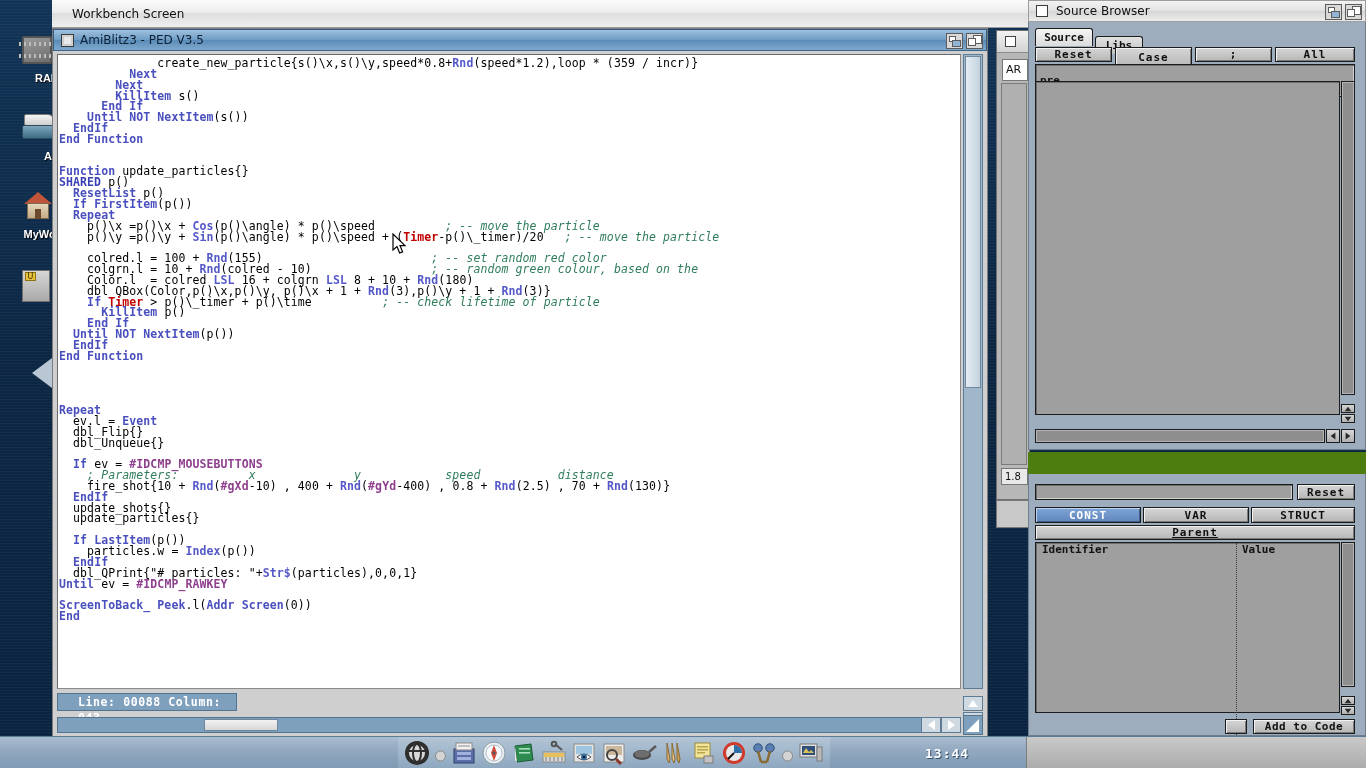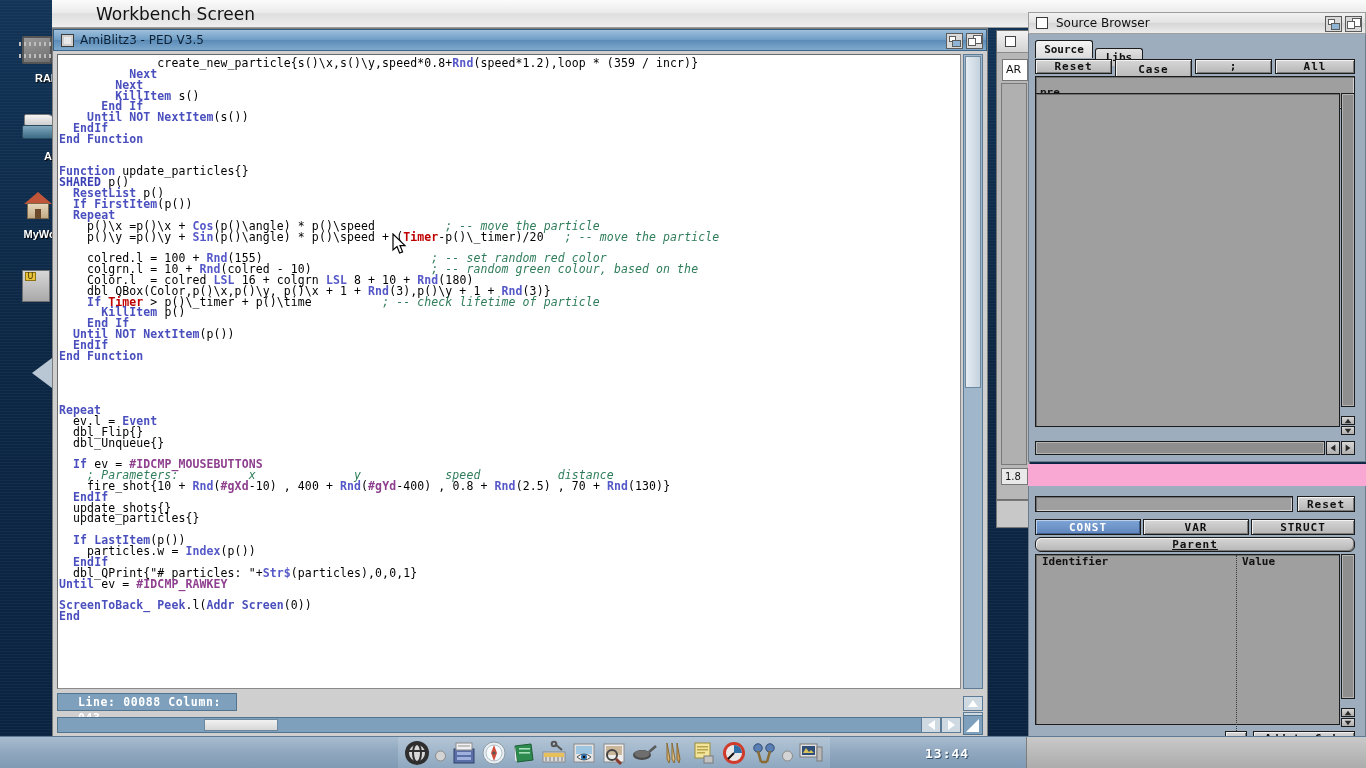--- a/index.html
+++ b/index.html
@@ -145,21 +145,21 @@
       background:#fff; border:1px solid #777; font-family:"DejaVu Sans", sans-serif;
       font-size:11px; line-height:20px; padding-left:3px; color:#111; overflow:hidden;}
   #sliver .sv-body { position:absolute; left:4px; top:52px; width:26px; bottom:34px;
       background:#b0b0b0; border:1px solid #7a7a7a;}
   #sliver .sv-num { position:absolute; left:4px; bottom:14px; width:27px; height:17px;
       background:#e9e9e9; border:1px solid #777; font-family:"DejaVu Sans", sans-serif;
       font-size:10px; line-height:15px; padding-left:3px; overflow:hidden; color:#111;}
   #sliver2 { left:996px; top:500px; width:34px; height:28px; background:#c8c8c8; border:1px solid #777;}
 
   
-  .rpane { position:absolute; background:#f9a8d4;margin-top:12px; }
+  .rpane { position:absolute; background:#4d7c0f; }
   .rp-head { height:22px; background:linear-gradient(180deg,#f2f2f2 0%,#e2e2e2 50%,#d6d6d6 52%,#ececec 100%);
      border:1px solid #9e9e9e; display:flex; align-items:center; position:relative;}
   .rp-head .bx { width:12px; height:12px; background:#fff; border:1px solid #3b3b3b; margin:0 8px 0 7px;}
   .rp-head .ttl { font-size:12px; color:#111; }
   .rp-body { position:absolute; left:0; right:0; top:22px; bottom:0;
      background:#9eadbd; border:1px solid #6e7d8d; border-top:none; }
 
   .amibtn {
     background:linear-gradient(180deg,#d6d6d6,#b6b6b6);
     border:1px solid #1c1c1c;
@@ -210,21 +210,21 @@
      text-shadow:1px 1px 0 #35506b; letter-spacing:1px;}
   #tb-right { position:absolute; right:0; top:0; width:340px; height:32px;
      background:linear-gradient(180deg,#c9c9c9,#ababab); border-left:1px solid #7d7d7d;}
 
   
   #cursor { position:absolute; left:392px; top:233px; width:16px; height:22px; pointer-events:none; }
 
   .ttl-screen { position:absolute; left:52px; top:0; width:1314px; height:28px;
      background:linear-gradient(180deg,#fbfbfb 0%,#ececec 45%,#dedede 52%,#efefef 100%);
      border-bottom:1px solid #9b9b9b; display:flex; align-items:center; }
-  .ttl-screen .t { font-size:17px; color:#111; margin-left:44px; }
+  .ttl-screen .t { font-size:12px; color:#111; margin-left:20px; }
 </style>
 </head>
 <body>
 
 <div id="root">
 
   <div class="desktop"></div>
 
   <div class="ttl-screen">
     <span class="t">Workbench Screen</span>
@@ -386,21 +386,21 @@
 
   <div class="rpane" id="defWin" style="left:1028px;top:452px;width:338px;height:284px;">
     <div class="rp-body">
       <div class="amifield" style="position:absolute;left:6px;top:10px;width:258px;height:16px;"></div>
       <div class="amibtn" style="position:absolute;left:268px;top:10px;width:58px;height:16px;">Reset</div>
 
       <div class="amibtn sel" style="position:absolute;left:6px;top:33px;width:106px;height:16px;">CONST</div>
       <div class="amibtn" style="position:absolute;left:114px;top:33px;width:106px;height:16px;">VAR</div>
       <div class="amibtn" style="position:absolute;left:222px;top:33px;width:104px;height:16px;">STRUCT</div>
 
-      <div class="amibtn" style="position:absolute;left:6px;top:51px;width:320px;height:15px;border-radius:6px;">
+      <div class="amibtn" style="position:absolute;left:6px;top:51px;width:320px;height:15px;">
           <span style="text-decoration:underline;">Parent</span>
         </div>
 
       <div class="amilist" style="position:absolute;left:6px;top:68px;width:305px;bottom:22px;">
         <div style="position:absolute;left:0;top:0;right:0;height:14px;">
           <span class="colhdr" style="position:absolute;left:6px;top:0;">Identifier</span>
           <span class="colhdr" style="position:absolute;left:206px;top:0;">Value</span>
           <div style="position:absolute;left:200px;top:0;bottom:-250px;width:0;border-left:1px dotted #3a3a3a;"></div>
         </div>
       </div>

